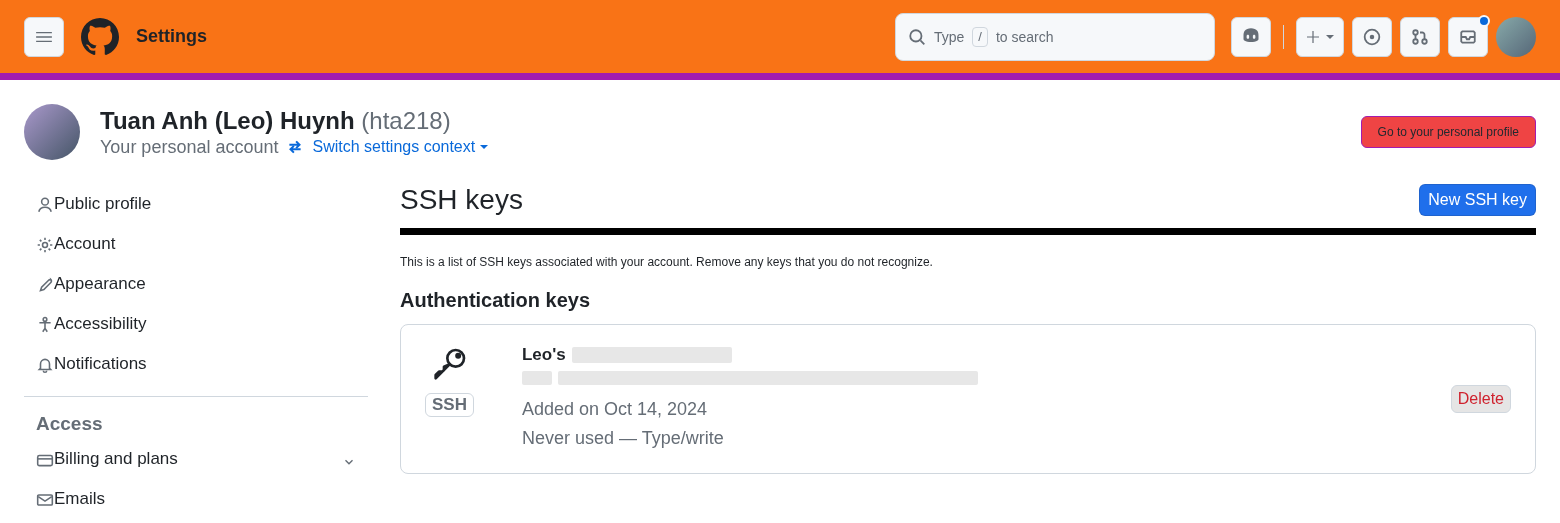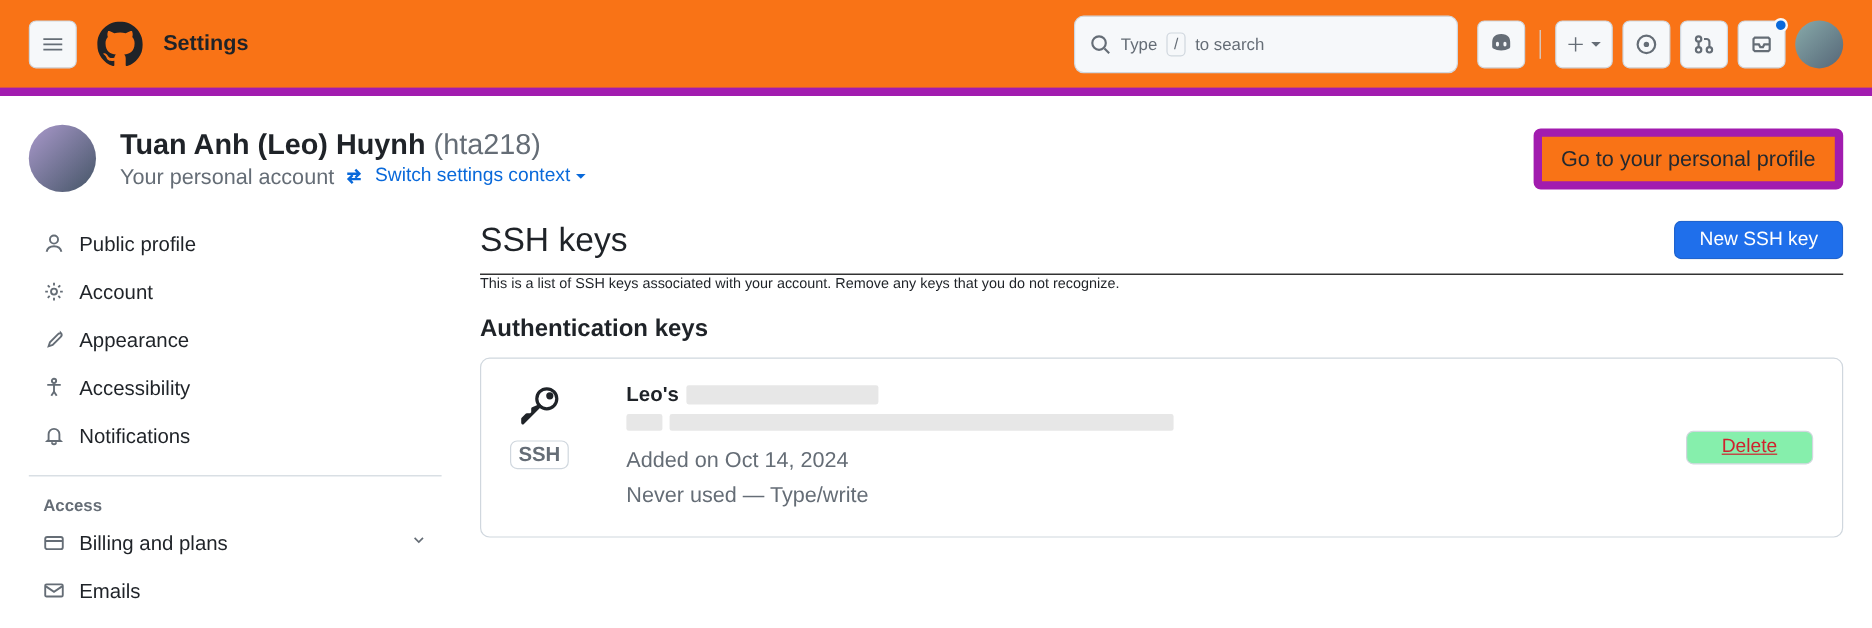--- a/index.html
+++ b/index.html
@@ -120,80 +120,81 @@
   }
   .switch-link {
     color: #0969da;
     font-size: 16px;
     cursor: pointer;
     display: inline-flex; align-items: center; gap: 4px;
   }
   .switch-icon { color: #0969da; display:inline-flex; }
   .goto-btn {
     margin-left: auto;
-    border: 7px solid #a21caf;
-    border-radius: 6px;
-    background: #f97316;
+    border: 1px solid #a21caf;
+    border-radius: 6px;
+    background: #ef4444;
     padding: 8px 16px;
-    font-size: 18px;
+    font-size: 12px;
     font-weight: 500;
     cursor: pointer;
     color: #24292f;
   }
 
   .layout {
     display: grid;
     grid-template-columns: 360px 1fr;
     gap: 32px;
     padding: 24px 16px 0 8px;
   }
 
   nav.sidenav {
     padding-left: 16px;
   }
   .nav-item {
-    display: flex; align-items: flex-start; gap: 12px;
+    display: flex; align-items: flex-end; 
     padding: 10px 12px;
     border-radius: 6px;
     cursor: pointer;
     font-size: 17px;
     color: #1f2328;
   }
   .nav-item svg { color: #656d76; flex-shrink: 0; }
   .nav-item .chev { margin-left: auto; }
   .nav-sep {
     border-top: 1px solid #d0d7de;
     margin: 12px 0 8px 0;
   }
   .nav-heading {
-    font-size: 14px;
+    font-size: 19px;
     font-weight: 600;
     color: #656d76;
     padding: 8px 12px 4px 12px;
   }
 
   .content {
     padding-right: 8px;
   }
   .content-head {
     display: flex; align-items: flex-start;
     padding-bottom: 12px;
-    border-bottom: 1px solid #000000;
+    border-bottom: 7px solid #000000;
+    margin-bottom: 20px;
   }
   .content-head h2 {
     font-size: 28px;
     font-weight: 400;
   }
   .primary-btn {
     margin-left: auto;
     background: #1f6feb;
     color: #ffffff;
     border: 1px solid rgba(31,35,40,0.15);
     border-radius: 6px;
-    padding: 6px 20px;
+    padding: 6px 8px;
     font-size: 16px;
     font-weight: 500;
     cursor: pointer;
   }
   .content-desc {
     font-size: 12px;
     margin-bottom: 20px;
     color: #1f2328;
   }
   .subhead {
@@ -239,28 +240,27 @@
     margin-bottom: 10px;
   }
   .key-meta {
     font-size: 18px;
     color: #656d76;
     line-height: 1.6;
   }
   .delete-btn {
     border: 1px solid #d0d7de;
     border-radius: 6px;
-    background: #86efac;
+    background: #e5e5e5;
     color: #cf222e;
     font-size: 16px;
     font-weight: 500;
-    padding: 4px 29px;
+    padding: 4px 6px;
     cursor: pointer;
     align-self: center;
-    text-decoration: underline;
   }
 </style>
 </head>
 <body>
 
 <header class="topbar">
   <button class="menu-btn">
     <svg width="18" height="18" viewBox="0 0 16 16" fill="currentColor">
         <path d="M1 3.5h14v1.2H1zM1 7.4h14v1.2H1zM1 11.3h14v1.2H1z"></path>
       </svg>

